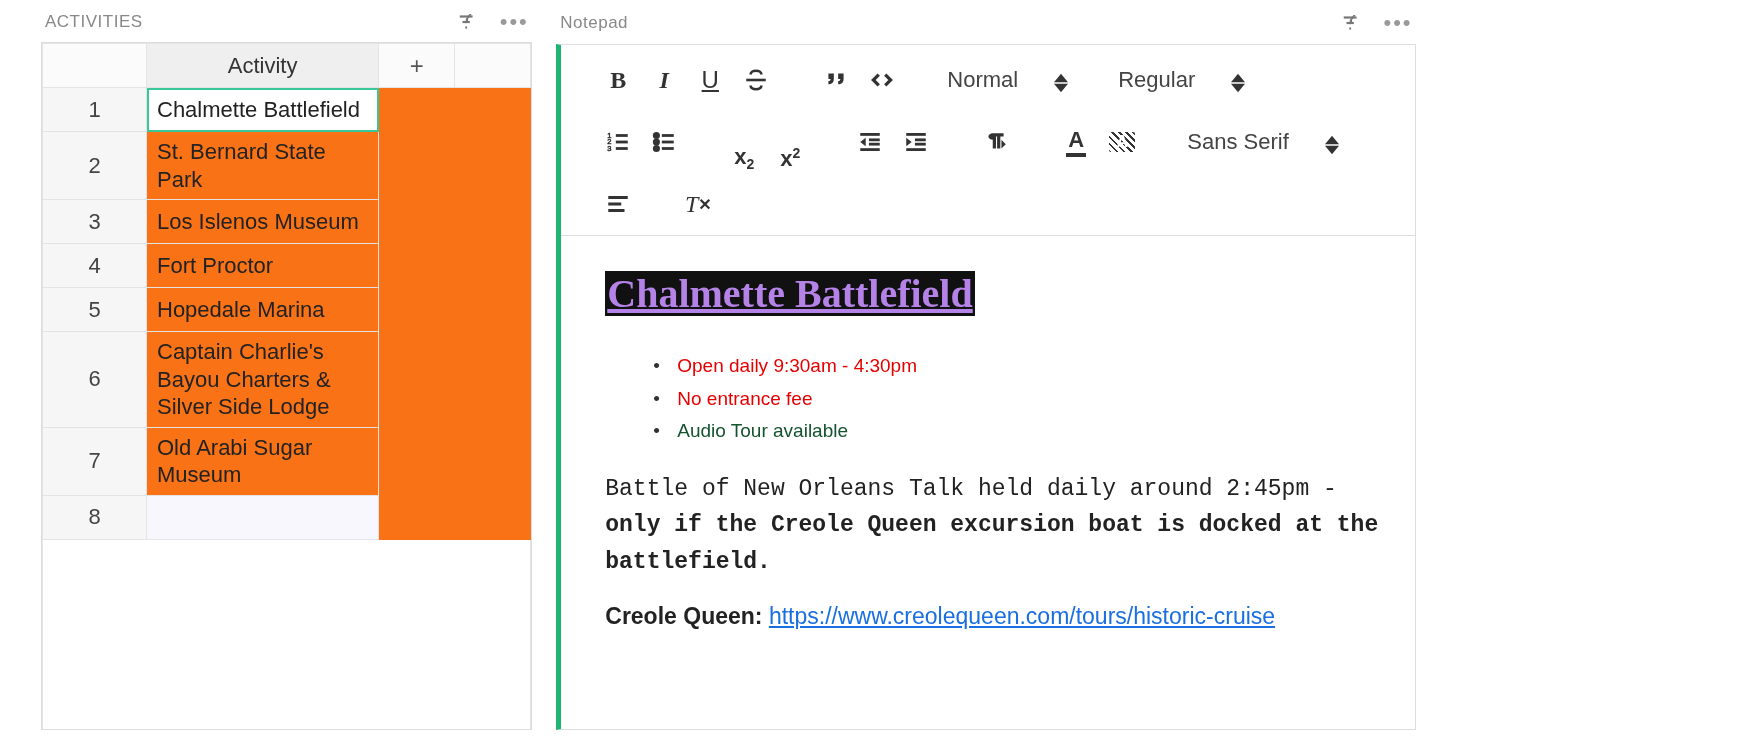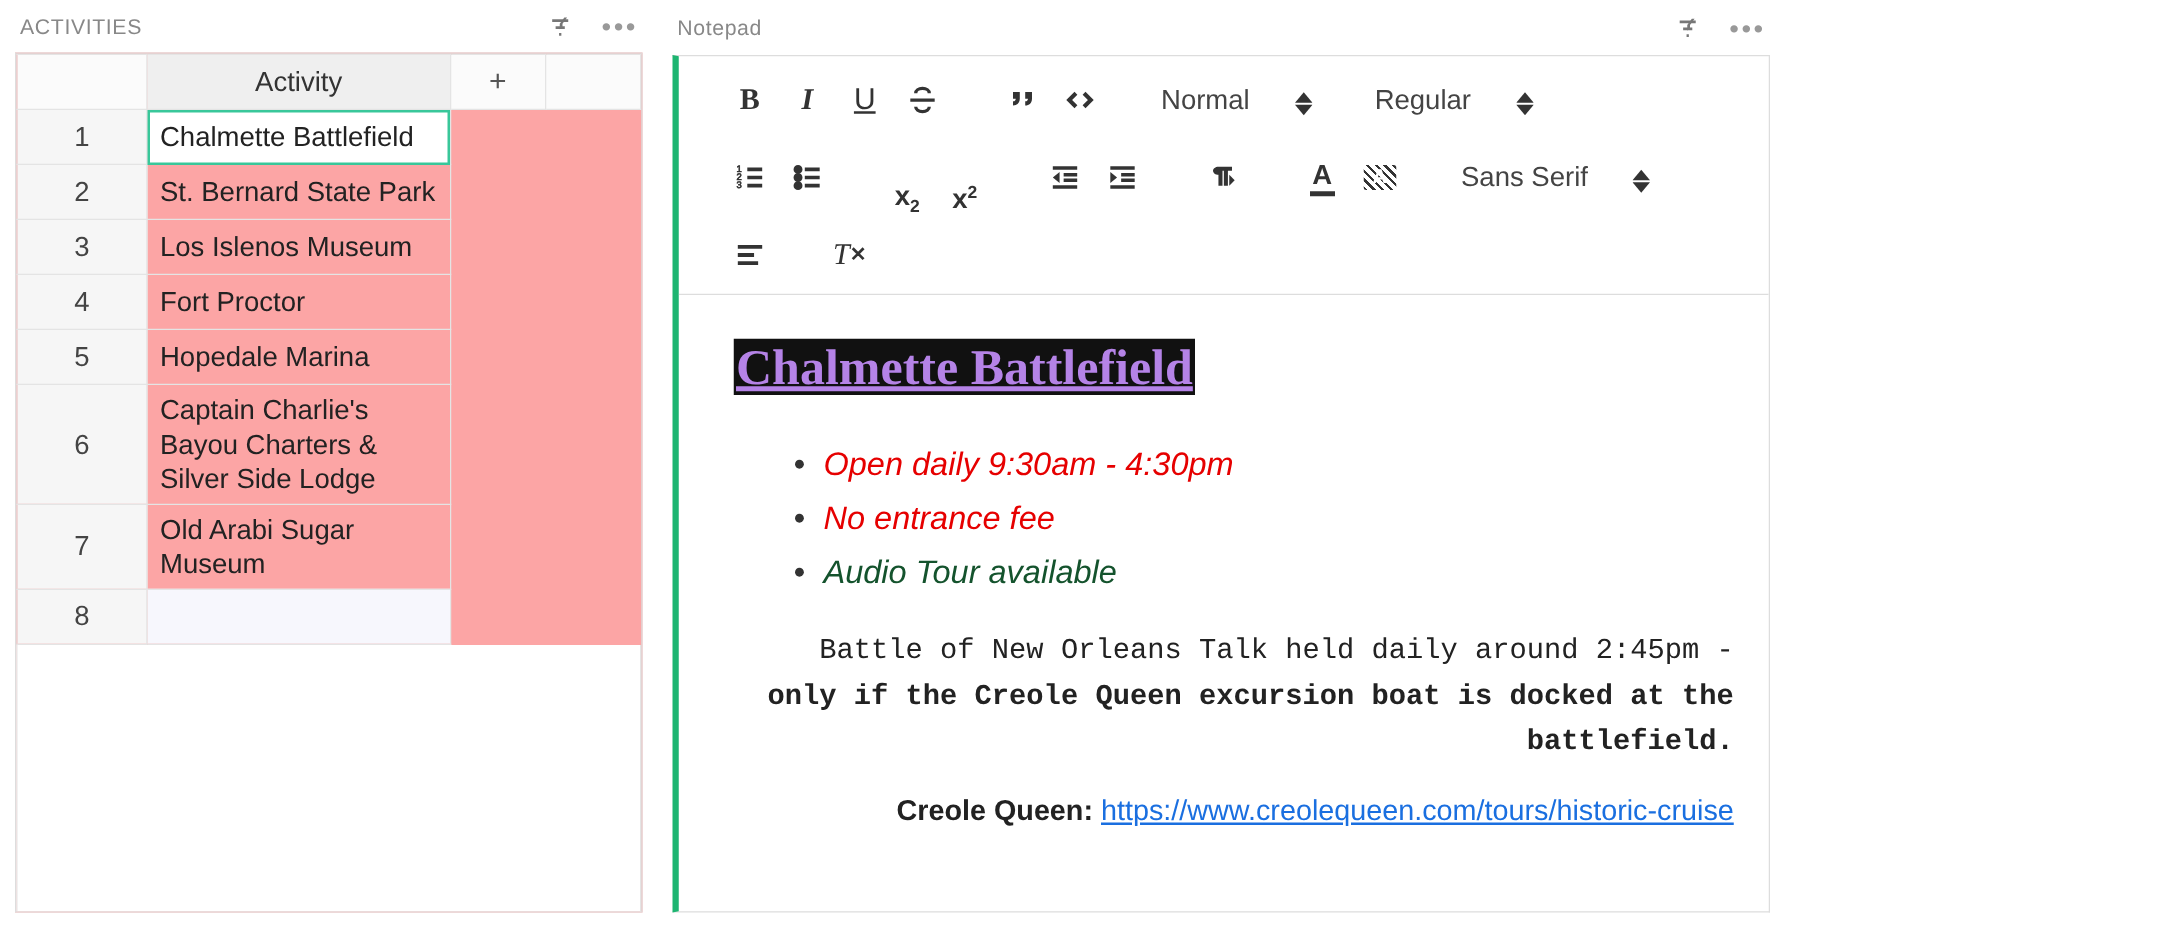--- a/index.html
+++ b/index.html
@@ -1,31 +1,31 @@
 <!DOCTYPE html>
 <html><head>
 <meta charset="utf-8">
 <style>
   * { box-sizing: border-box; }
   html, body { margin:0; padding:0; font-family: Arial, Helvetica, sans-serif; background:#fff; }
-  .app { display:flex; width:1428px; height:742px; }
+  .app { display:flex; width:1428px; height:742px;padding-left:29px; }
   .pane { flex:1; display:flex; flex-direction:column; padding:8px 12px 12px 12px; }
   .left-pane { border-right: none; max-width:632px; }
   .right-pane { flex: 1.75; }
 
   .pane-header { display:flex; align-items:center; justify-content:space-between; height:36px; padding:0 4px 6px 4px; }
   .pane-title { color:#888; font-size:17px; letter-spacing:0.5px; }
   .left-pane .pane-title { text-transform:uppercase; }
   .header-actions { display:flex; align-items:center; gap:18px; color:#888; }
   .icon-btn { cursor:pointer; display:inline-flex; align-items:center; justify-content:center; width:28px; height:28px; color:#777; }
   .icon-btn svg { width:22px; height:22px; }
   .dots { font-size:22px; letter-spacing:2px; color:#999; line-height:1; }
 
   
-  .grid-wrap { border:1px solid #ddd; border-top:1px solid #ddd; background:#fca5a5; overflow:hidden; }
+  .grid-wrap { border:1px solid #ddd; border-top:1px solid #ddd; background:#f97316; overflow:hidden; }
   .grid { width:100%; border-collapse:collapse; table-layout:fixed; }
   .grid th, .grid td { border:1px solid #e4e4e4; font-size:22px; font-weight:400; }
   .grid thead th { background:#efefef; height:44px; text-align:center; color:#333; font-weight:400; }
   .grid thead th.corner { background:#fbfbfb; width:104px; }
   .grid thead th.addcol { width:76px; background:#fbfbfb; font-size:24px; color:#555; cursor:pointer; }
   .grid thead th.endcol { width:76px; background:#fbfbfb; }
   .grid tbody td.rownum { background:#f6f6f6; text-align:center; color:#444; width:104px; height:44px; }
   .grid tbody td.cell { padding:6px 10px; line-height:1.25; color:#222; vertical-align:middle; }
   .grid tbody tr.selected td.cell.main { outline:2px solid #39c79a; outline-offset:-2px; background:#fff; }
   .grid tbody tr.empty td.cell { background:#f7f7fd; }
@@ -40,29 +40,29 @@
   .tool-group-sep { width:34px; }
   .select { display:inline-flex; align-items:flex-end; gap:36px; font-size:22px; color:#444; cursor:pointer; padding:0 8px; }
   .select .chev { display:inline-flex; flex-direction:column; line-height:0; color:#333; }
   .select .chev svg { width:14px; height:10px; }
   .tool.bold-glyph { font-weight:900; font-size:24px; font-family: Georgia, 'Times New Roman', serif; }
   .tool.italic-glyph { font-style:italic; font-weight:900; font-size:24px; font-family: Georgia, 'Times New Roman', serif; }
   .tool .txt { font-size:22px; font-weight:600;margin-top:33px; }
 
   .note-body { padding:28px 28px 28px 44px; font-size:23px; line-height:1.5; color:#222; overflow:auto; }
   .title-hl { display:inline; background:#111; color:#b583e7; font-family: Georgia, 'Times New Roman', serif; font-weight:700; font-size:40px; text-decoration:underline; padding:0 2px; }
-  .bullets { list-style:none; padding:0 0 0 72px; margin:28px 0 24px 0; font-size:26px;font-style:italic; }
+  .bullets { list-style:none; padding:0 0 0 72px; margin:28px 0 24px 0; font-size:19px; }
   .bullets li { position:relative; margin:4px 0; }
   .bullets li::before { content:"•"; color:#333; position:absolute; left:-24px; }
   .red { color:#e60000; }
   .green { color:#14532d; }
   .mono { font-family: "Courier New", Courier, monospace; font-size:23px; }
   .monobold { font-family: "Courier New", Courier, monospace; font-weight:700; }
   .link { color:#1a6fe0; text-decoration:underline; cursor:pointer; }
-  .para { margin:20px 0;text-align:right; }
+  .para { margin:20px 0; }
   .bold { font-weight:700; }
 
   .aicon { display:inline-flex; align-items:center; justify-content:center; }
   .ahatch { background-image: repeating-linear-gradient(45deg,#333 0,#333 2px,transparent 2px,transparent 5px); width:26px; height:20px; display:inline-flex; align-items:center; justify-content:center; color:#fff; font-weight:700; border-radius:2px; }
 </style>
 </head>
 <body>
 
 <div class="app">
 

